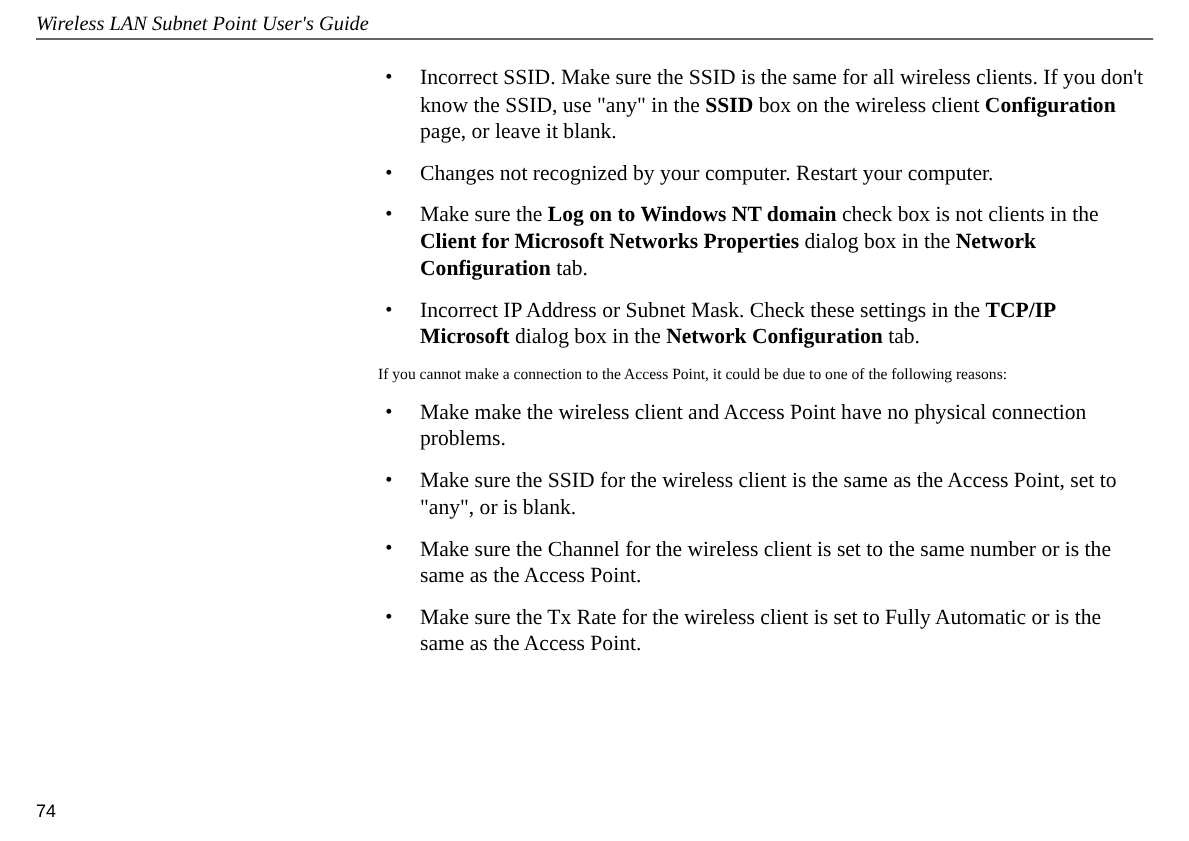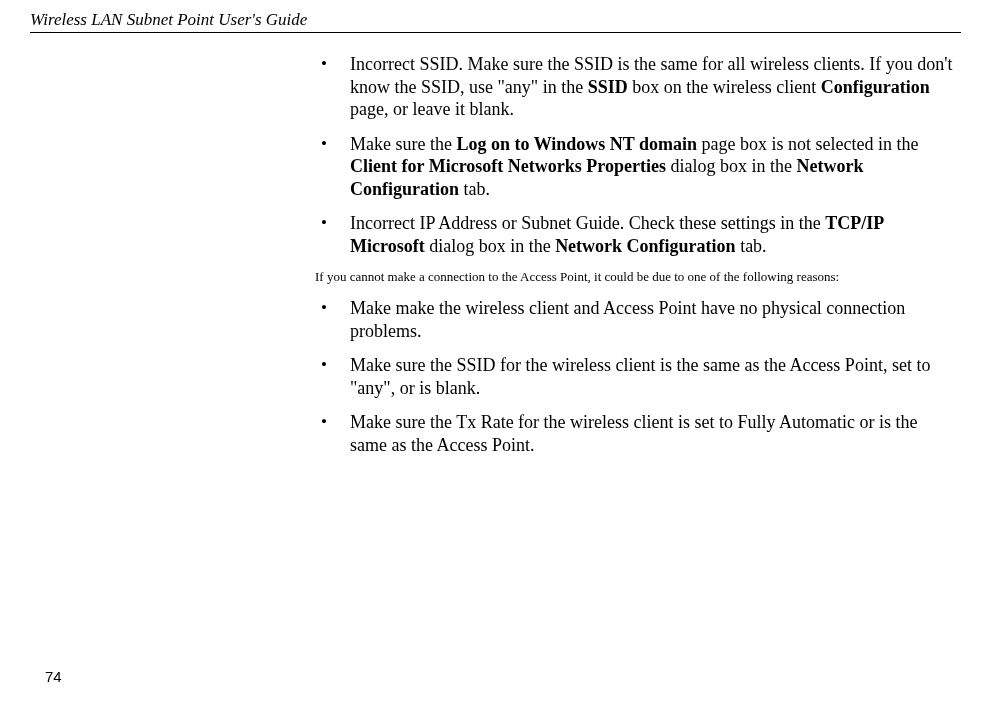--- a/index.html
+++ b/index.html
@@ -64,50 +64,53 @@
       line-height: 1.25;
       margin-bottom: 12px;
     }
     .page-number {
       position: absolute;
       left: 30px;
       bottom: 16px;
       font-family: Arial, Helvetica, sans-serif;
       font-size: 15px;
       font-weight: normal;
-      margin-left: 15px;
     }
     b { font-weight: bold; }
   </style>
 </head>
 <body>
 
 <div class="page">
   <div class="header-title">Wireless LAN Subnet Point User's Guide</div>
   <hr class="header-rule">
 
   <div class="content">
 
     <ul class="bullets">
       <li>
         <span>Incorrect SSID. Make sure the SSID is the same for all wireless clients. If you don't know the SSID, use "any" in the </span><b>SSID</b><span> box on the wireless client </span><b>Configuration</b><span> page, or leave it blank.</span>
       </li>
       <li>
-        <span>Make sure the </span><b>Log on to Windows NT domain</b><span> page box is not selected in the </span><b>Client for Microsoft Networks Properties</b><span> dialog box in the </span><b>Network Configuration</b><span> tab.</span>
+        <span>Changes not recognized by your computer. Restart your computer.</span>
       </li>
       <li>
-        <span>Incorrect IP Address or Subnet Guide. Check these settings in the </span><b>TCP/IP Microsoft</b><span> dialog box in the </span><b>Network Configuration</b><span> tab.</span>
+        <span>Make sure the </span><b>Log on to Windows NT domain</b><span> check box is not clients in the </span><b>Client for Microsoft Networks Properties</b><span> dialog box in the </span><b>Network Configuration</b><span> tab.</span>
+      </li>
+      <li>
+        <span>Incorrect IP Address or Subnet Mask. Check these settings in the </span><b>TCP/IP Microsoft</b><span> dialog box in the </span><b>Network Configuration</b><span> tab.</span>
       </li>
     </ul>
 
 
     <div class="para">If you cannot make a connection to the Access Point, it could be due to one of the following reasons:</div>
 
     <ul class="bullets">
       <li><span>Make make the wireless client and Access Point have no physical connection problems.</span></li>
       <li><span>Make sure the SSID for the wireless client is the same as the Access Point, set to "any", or is blank.</span></li>
+      <li><span>Make sure the Channel for the wireless client is set to the same number or is the same as the Access Point.</span></li>
       <li><span>Make sure the Tx Rate for the wireless client is set to Fully Automatic or is the same as the Access Point.</span></li>
     </ul>
 
   </div>
 
   <div class="page-number">74</div>
 </div>
 
 </body></html>

